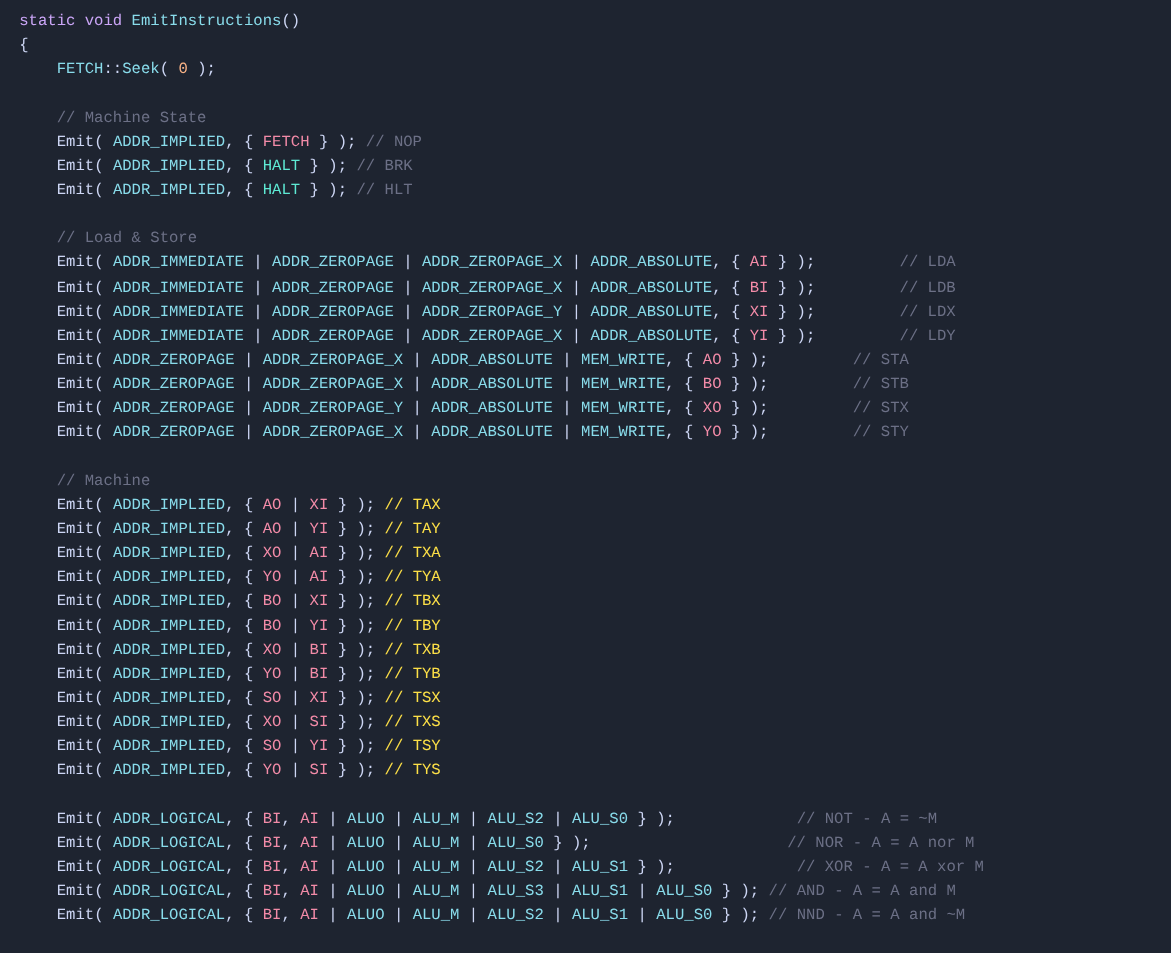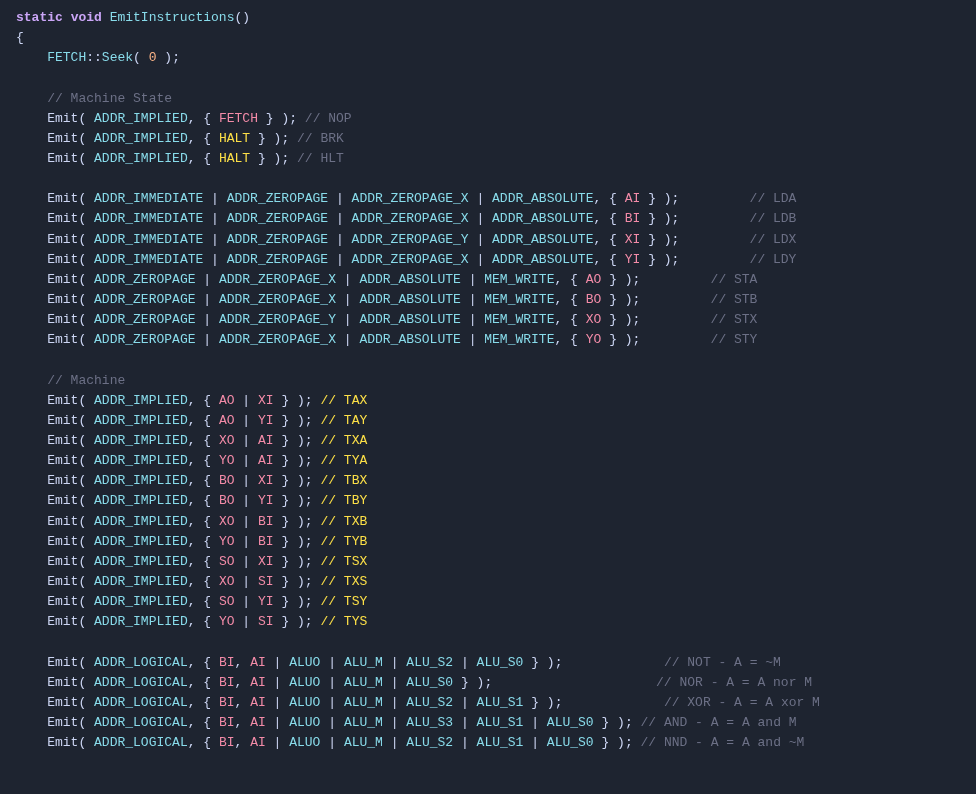--- a/index.html
+++ b/index.html
@@ -22,30 +22,30 @@
     .code-container {
       padding: 8px 16px;
       background-color: #1e2430;
     }
 
     .line {
       white-space: pre;
       display: block;
     }      
     .num { color: #fab387; }
-    .c-void { color: #cba6f7; font-weight: bold; }
+    .c-void { color: #cba6f7; }
     .c-fn-name { color: #89dceb; }
     .c-paren { color: #cdd6f4; }
     .c-brace { color: #cdd6f4; }
     .c-eeprom { color: #89dceb; }
     .c-ns { color: #cdd6f4; }
     .c-emit { color: #cdd6f4; }
     .c-addr { color: #89dceb; text-align: right; }
     .c-fetch { color: #f38ba8; }
-    .c-halt { color: #fde047; text-align: center; }
+    .c-halt { color: #5eead4; text-align: center; }
     .c-comment { color: #6c7086; }
     .c-comma { color: #cdd6f4; }
     .c-pipe { color: #cdd6f4; }
     .c-reg-val { color: #f38ba8; }
     .c-mem { color: #89dceb; }
     .c-alu { color: #89dceb; }
     .c-tcomment { color: #fde047; margin-top: 29px; }
   </style>
 </head>
 <body>
@@ -54,20 +54,21 @@
 
 <span class="line"><span class="c-void">static</span> <span class="c-void">void</span> <span class="c-fn-name">EmitInstructions</span><span class="c-paren">()</span></span>
 <span class="line"><span class="c-brace">{</span></span>
 <span class="line">    <span class="c-eeprom">FETCH</span><span class="c-ns">::</span><span class="c-fn-name">Seek</span><span class="c-paren">(</span> <span class="num">0</span> <span class="c-paren">)</span><span class="c-paren">;</span></span>
 <span class="line">&nbsp;</span>
 <span class="line">    <span class="c-comment">// Machine State</span></span>
 <span class="line">    <span class="c-emit">Emit</span><span class="c-paren">(</span> <span class="c-addr">ADDR_IMPLIED</span><span class="c-comma">,</span> <span class="c-brace">{</span> <span class="c-fetch">FETCH</span> <span class="c-brace">}</span> <span class="c-paren">)</span><span class="c-paren">;</span> <span class="c-comment">// NOP</span></span>
 <span class="line">    <span class="c-emit">Emit</span><span class="c-paren">(</span> <span class="c-addr">ADDR_IMPLIED</span><span class="c-comma">,</span> <span class="c-brace">{</span> <span class="c-halt">HALT</span> <span class="c-brace">}</span> <span class="c-paren">)</span><span class="c-paren">;</span> <span class="c-comment">// BRK</span></span>
 <span class="line">    <span class="c-emit">Emit</span><span class="c-paren">(</span> <span class="c-addr">ADDR_IMPLIED</span><span class="c-comma">,</span> <span class="c-brace">{</span> <span class="c-halt">HALT</span> <span class="c-brace">}</span> <span class="c-paren">)</span><span class="c-paren">;</span> <span class="c-comment">// HLT</span></span>
 <span class="line">&nbsp;</span>
+<span class="line">    <span class="c-comment">// Load &amp; Store</span></span>
 <span class="line">    <span class="c-emit">Emit</span><span class="c-paren">(</span> <span class="c-addr">ADDR_IMMEDIATE</span> <span class="c-pipe">|</span> <span class="c-addr">ADDR_ZEROPAGE</span> <span class="c-pipe">|</span> <span class="c-addr">ADDR_ZEROPAGE_X</span> <span class="c-pipe">|</span> <span class="c-addr">ADDR_ABSOLUTE</span><span class="c-comma">,</span> <span class="c-brace">{</span> <span class="c-reg-val">AI</span> <span class="c-brace">}</span> <span class="c-paren">)</span><span class="c-paren">;</span>         <span class="c-comment">// LDA</span></span>
 <span class="line">    <span class="c-emit">Emit</span><span class="c-paren">(</span> <span class="c-addr">ADDR_IMMEDIATE</span> <span class="c-pipe">|</span> <span class="c-addr">ADDR_ZEROPAGE</span> <span class="c-pipe">|</span> <span class="c-addr">ADDR_ZEROPAGE_X</span> <span class="c-pipe">|</span> <span class="c-addr">ADDR_ABSOLUTE</span><span class="c-comma">,</span> <span class="c-brace">{</span> <span class="c-reg-val">BI</span> <span class="c-brace">}</span> <span class="c-paren">)</span><span class="c-paren">;</span>         <span class="c-comment">// LDB</span></span>
 <span class="line">    <span class="c-emit">Emit</span><span class="c-paren">(</span> <span class="c-addr">ADDR_IMMEDIATE</span> <span class="c-pipe">|</span> <span class="c-addr">ADDR_ZEROPAGE</span> <span class="c-pipe">|</span> <span class="c-addr">ADDR_ZEROPAGE_Y</span> <span class="c-pipe">|</span> <span class="c-addr">ADDR_ABSOLUTE</span><span class="c-comma">,</span> <span class="c-brace">{</span> <span class="c-reg-val">XI</span> <span class="c-brace">}</span> <span class="c-paren">)</span><span class="c-paren">;</span>         <span class="c-comment">// LDX</span></span>
 <span class="line">    <span class="c-emit">Emit</span><span class="c-paren">(</span> <span class="c-addr">ADDR_IMMEDIATE</span> <span class="c-pipe">|</span> <span class="c-addr">ADDR_ZEROPAGE</span> <span class="c-pipe">|</span> <span class="c-addr">ADDR_ZEROPAGE_X</span> <span class="c-pipe">|</span> <span class="c-addr">ADDR_ABSOLUTE</span><span class="c-comma">,</span> <span class="c-brace">{</span> <span class="c-reg-val">YI</span> <span class="c-brace">}</span> <span class="c-paren">)</span><span class="c-paren">;</span>         <span class="c-comment">// LDY</span></span>
 <span class="line">    <span class="c-emit">Emit</span><span class="c-paren">(</span> <span class="c-addr">ADDR_ZEROPAGE</span> <span class="c-pipe">|</span> <span class="c-addr">ADDR_ZEROPAGE_X</span> <span class="c-pipe">|</span> <span class="c-addr">ADDR_ABSOLUTE</span> <span class="c-pipe">|</span> <span class="c-mem">MEM_WRITE</span><span class="c-comma">,</span> <span class="c-brace">{</span> <span class="c-reg-val">AO</span> <span class="c-brace">}</span> <span class="c-paren">)</span><span class="c-paren">;</span>         <span class="c-comment">// STA</span></span>
 <span class="line">    <span class="c-emit">Emit</span><span class="c-paren">(</span> <span class="c-addr">ADDR_ZEROPAGE</span> <span class="c-pipe">|</span> <span class="c-addr">ADDR_ZEROPAGE_X</span> <span class="c-pipe">|</span> <span class="c-addr">ADDR_ABSOLUTE</span> <span class="c-pipe">|</span> <span class="c-mem">MEM_WRITE</span><span class="c-comma">,</span> <span class="c-brace">{</span> <span class="c-reg-val">BO</span> <span class="c-brace">}</span> <span class="c-paren">)</span><span class="c-paren">;</span>         <span class="c-comment">// STB</span></span>
 <span class="line">    <span class="c-emit">Emit</span><span class="c-paren">(</span> <span class="c-addr">ADDR_ZEROPAGE</span> <span class="c-pipe">|</span> <span class="c-addr">ADDR_ZEROPAGE_Y</span> <span class="c-pipe">|</span> <span class="c-addr">ADDR_ABSOLUTE</span> <span class="c-pipe">|</span> <span class="c-mem">MEM_WRITE</span><span class="c-comma">,</span> <span class="c-brace">{</span> <span class="c-reg-val">XO</span> <span class="c-brace">}</span> <span class="c-paren">)</span><span class="c-paren">;</span>         <span class="c-comment">// STX</span></span>
 <span class="line">    <span class="c-emit">Emit</span><span class="c-paren">(</span> <span class="c-addr">ADDR_ZEROPAGE</span> <span class="c-pipe">|</span> <span class="c-addr">ADDR_ZEROPAGE_X</span> <span class="c-pipe">|</span> <span class="c-addr">ADDR_ABSOLUTE</span> <span class="c-pipe">|</span> <span class="c-mem">MEM_WRITE</span><span class="c-comma">,</span> <span class="c-brace">{</span> <span class="c-reg-val">YO</span> <span class="c-brace">}</span> <span class="c-paren">)</span><span class="c-paren">;</span>         <span class="c-comment">// STY</span></span>
 <span class="line">&nbsp;</span>
 <span class="line">    <span class="c-comment">// Machine</span></span>

